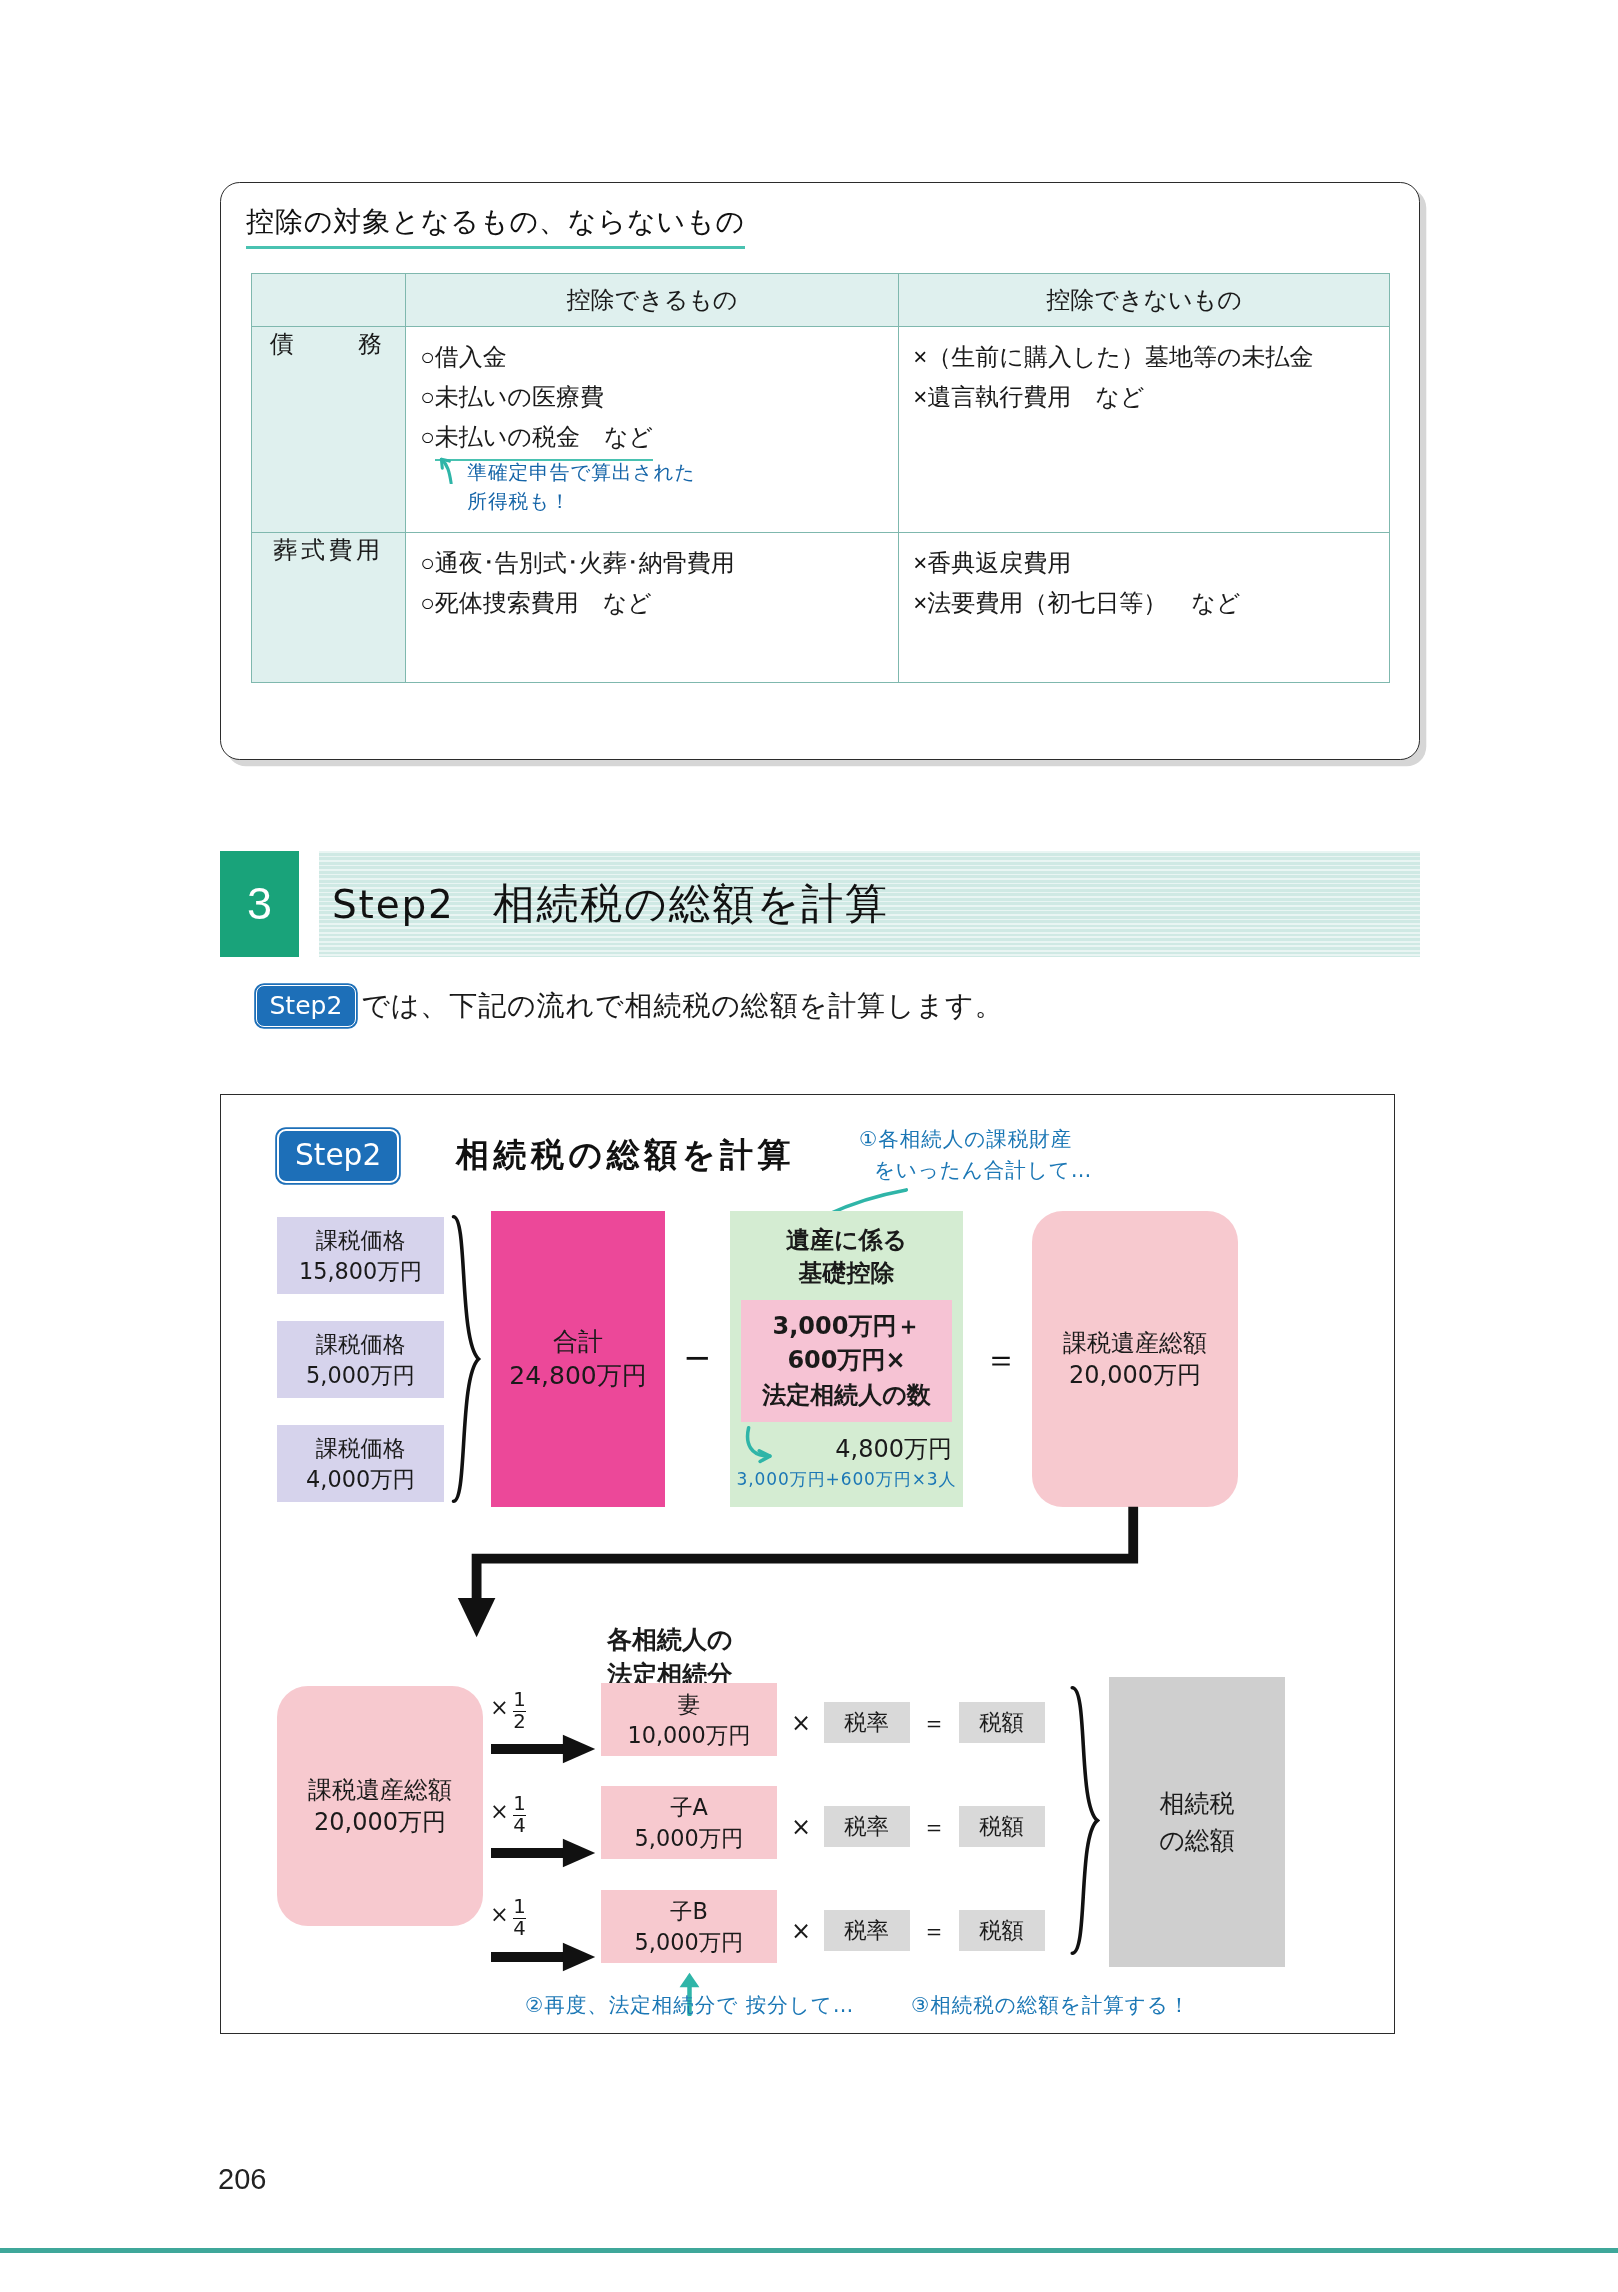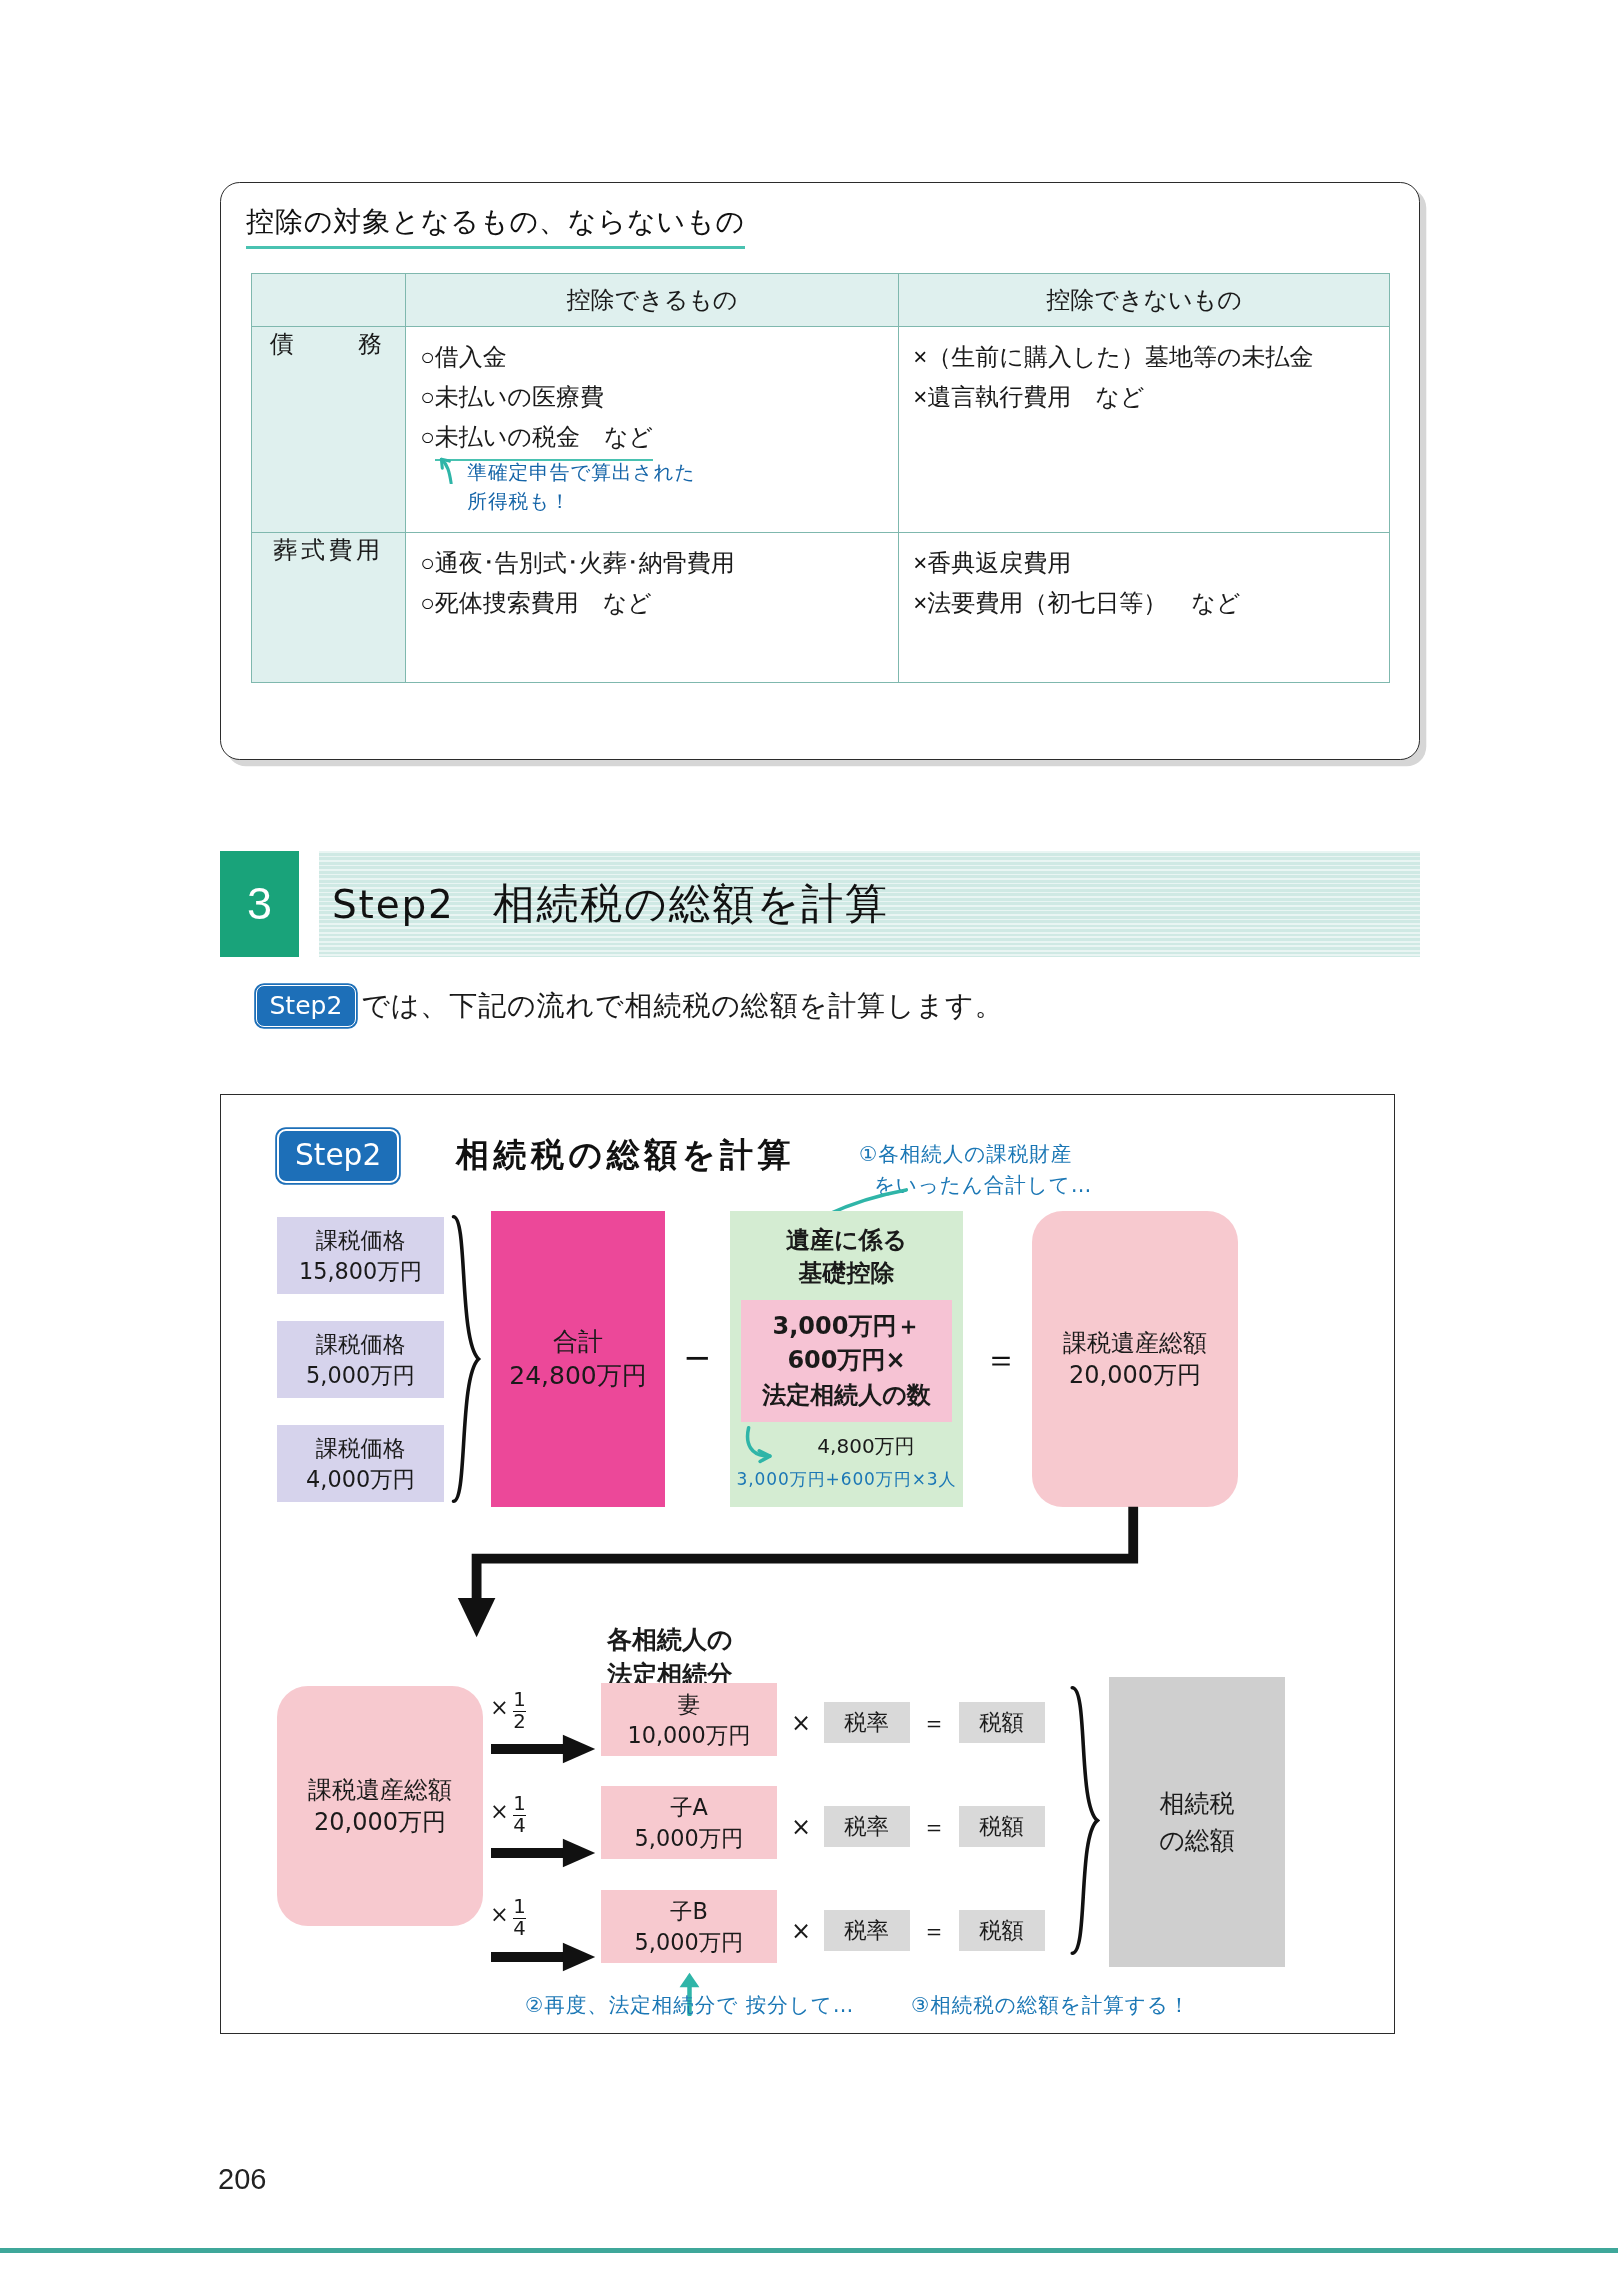--- a/index.html
+++ b/index.html
@@ -220,21 +220,21 @@
     font-family: "DejaVu Sans", sans-serif;
   }
   .hand {
     color: #1b77b5;
     font-family: "DejaVu Sans", sans-serif;
     letter-spacing: 0.9px;
   }
   .note1 {
     position: absolute;
     left: 638px;
-    top: 44px;
+    top: 29px;
     font-size: 20.6px;
     line-height: 1.5;
     color: #1b77b5;
   }
 
   .box {
     position: absolute;
     box-sizing: border-box;
     display: flex;
     flex-direction: column;
@@ -416,21 +416,21 @@
     <div class="b-pinkin" style="margin-top:9px; width:211px; padding:9px 0; font-size:24px; line-height:1.45; font-weight:bold">
       <div>3,000万円＋</div>
       <div>600万円×</div>
       <div>法定相続人の数</div>
     </div>
     <div style="position:relative; width:211px; margin-top:10.7px; height:32px;">
       <svg style="position:absolute;left:1.8px;top:-7.2px;width:36px;height:39px" viewBox="0 0 40 44">
         <path d="M6 2 C2 20, 8 34, 30 34" stroke="#2fb5a8" stroke-width="4" fill="none" stroke-linecap="round"></path>
         <path d="M30 34 L18 28 M30 34 L19 40" stroke="#2fb5a8" stroke-width="4" fill="none" stroke-linecap="round"></path>
       </svg>
-      <div style="margin-left:39px; text-align:center; font-size:20px">4,800万円</div>
+      <div style="margin-left:39px; text-align:right; font-size:24px">4,800万円</div>
     </div>
     <div class="hand" style="font-size:17px; margin-top:3.6px">3,000万円+600万円×3人</div>
   </div>
 
   <div class="op" style="left:763px; top:242px">＝</div>
 
   <div class="box b-pink" style="left:811px; top:116px; width:206px; height:296px; font-size:24px">
     <div>課税遺産総額</div>
     <div>20,000万円</div>
   </div>

